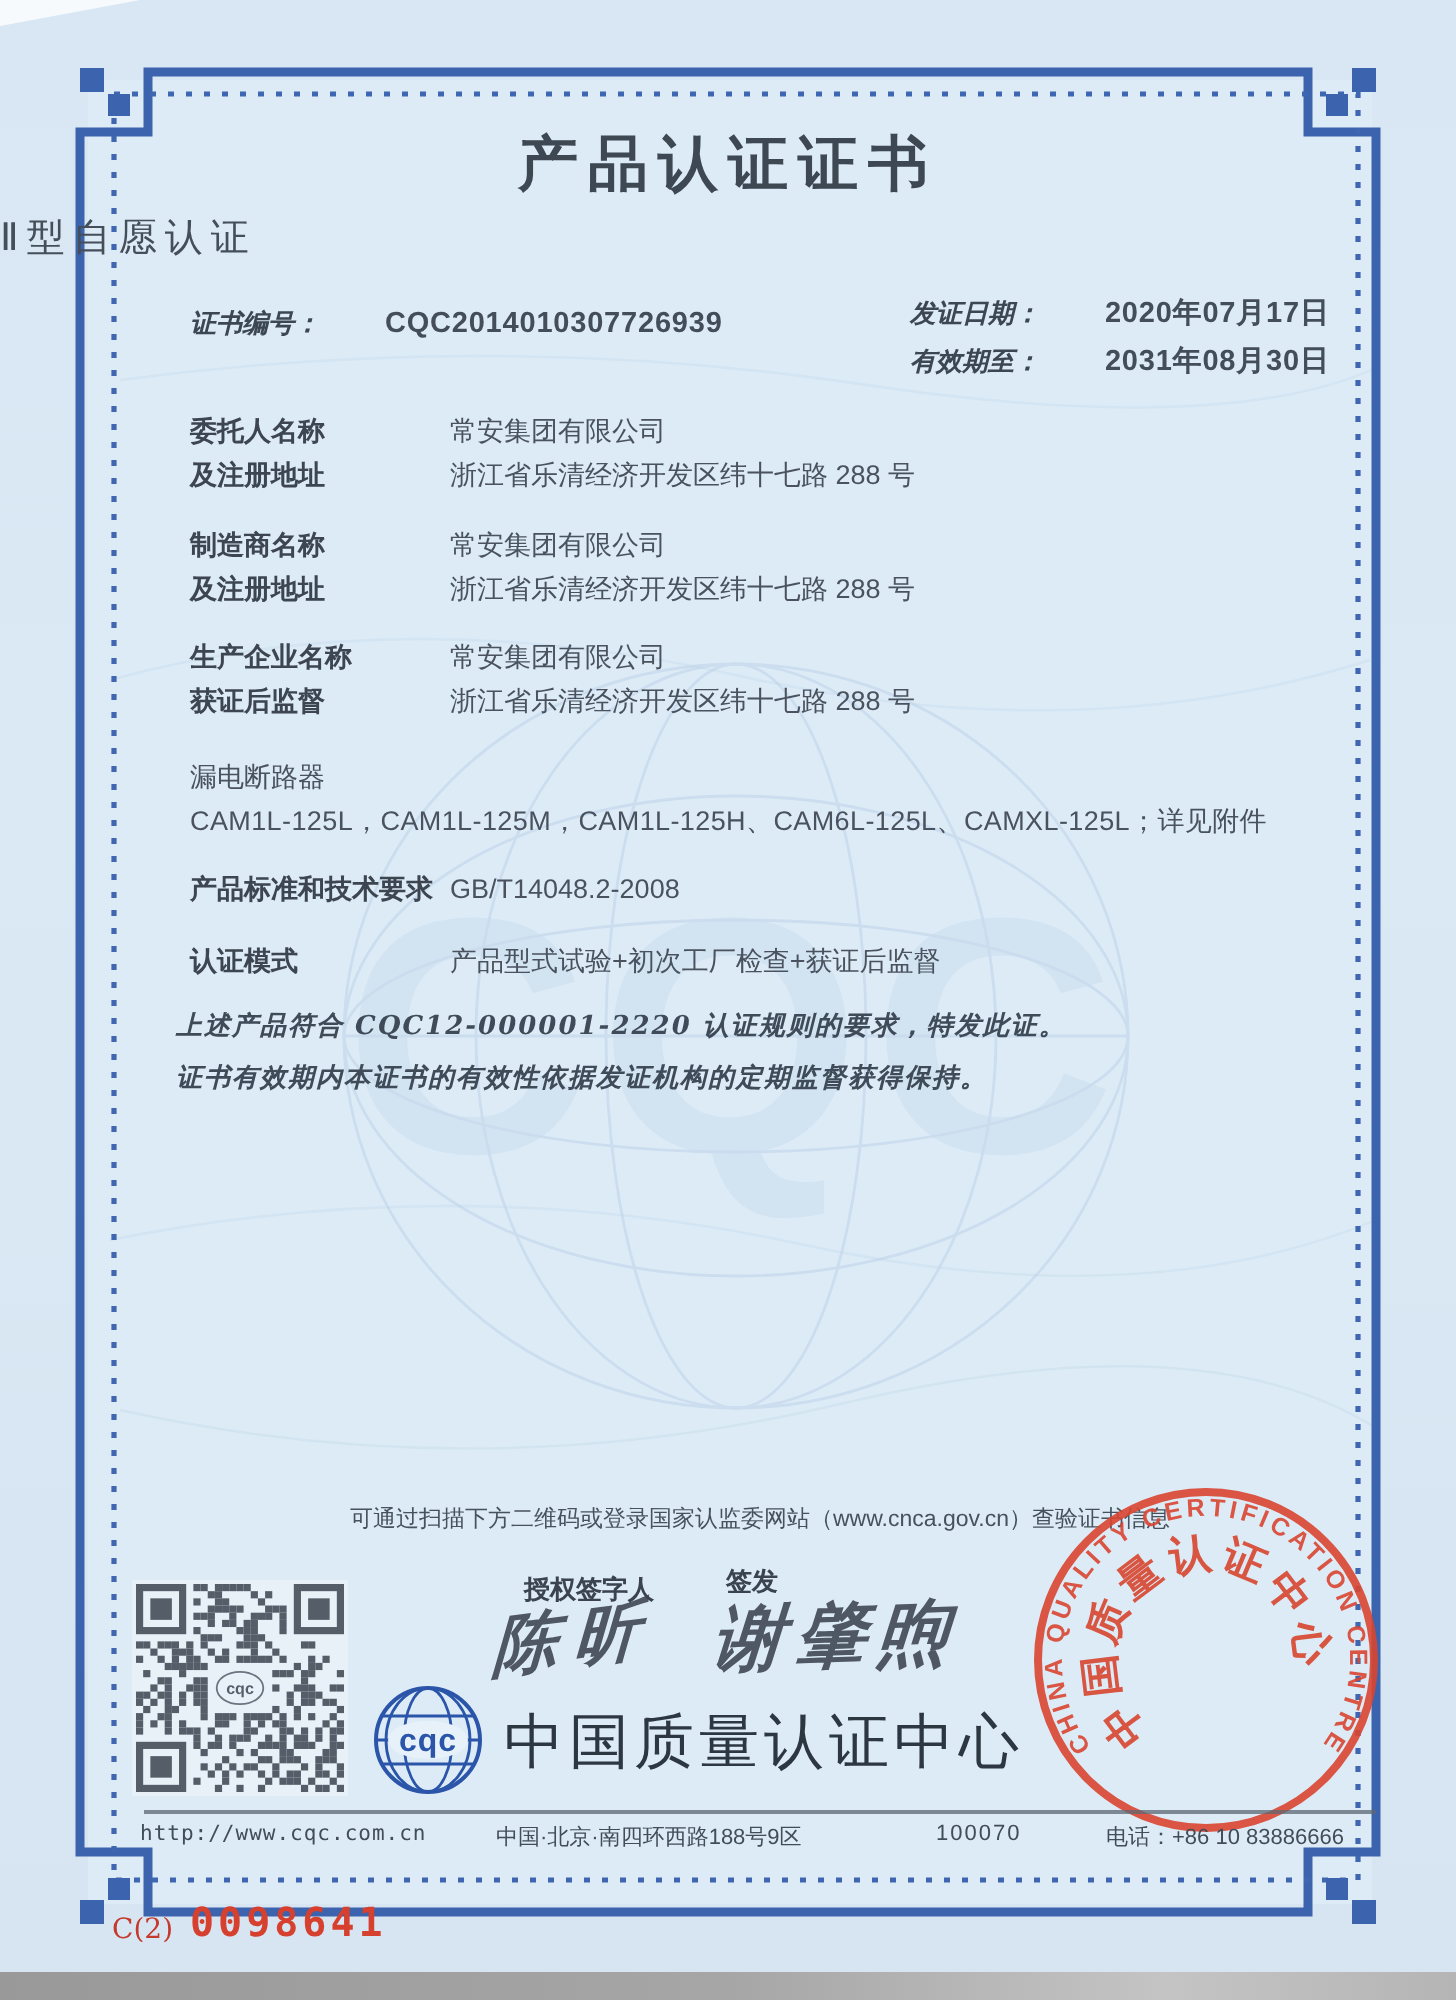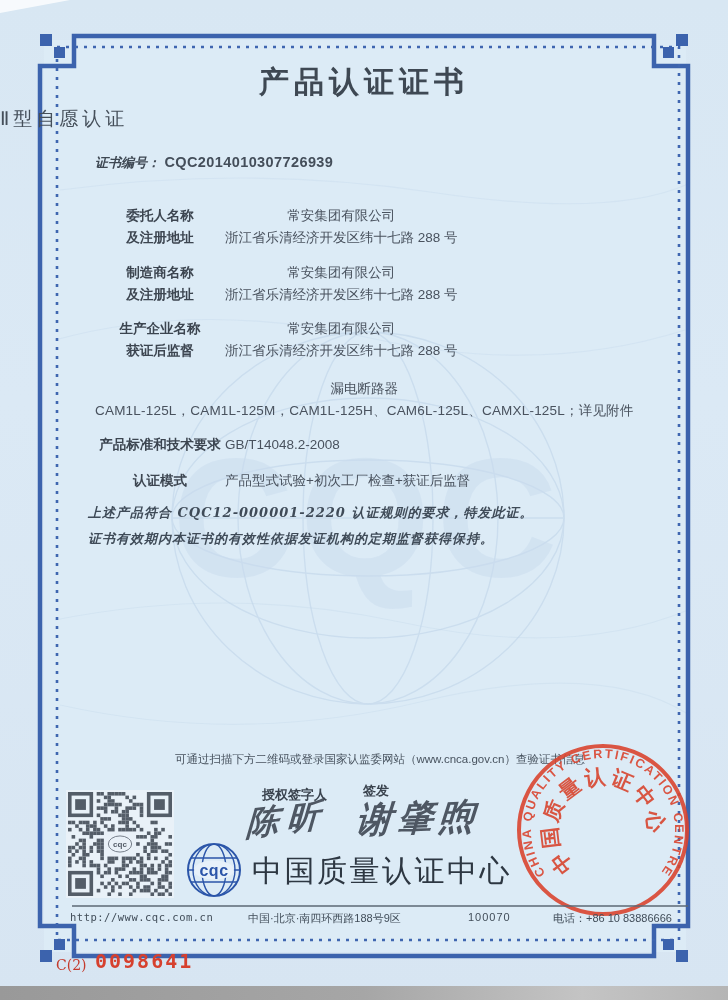--- a/index.html
+++ b/index.html
@@ -20,23 +20,23 @@
     font-size:19px; font-weight:400; color:#454f5a; letter-spacing:4px;
   }
 
   .meta-left { position:absolute; left:95px; top:153px; white-space:nowrap; }
   .meta-right { position:absolute; left:455px; top:147px; }
   .meta-right .mrow { height:24px; white-space:nowrap; }
   .m-label {
     font-family:"DejaVu Serif", serif; font-style:italic; font-weight:600;
     font-size:13px; color:#3d4752;
   }
-  .m-value { font-size:14.5px; color:#444e5a; letter-spacing:.4px; font-weight:600; }
-
-  .field-row { position:absolute; left:95px; display:flex; align-items:flex-start;text-align:center; }
+  .m-value { font-size:14.5px; color:#444e5a; letter-spacing:.4px; font-weight:600;margin-left:28px; }
+
+  .field-row { position:absolute; left:95px; display:flex; align-items:flex-start; }
   .f-label { flex:0 0 130px; font-weight:bold; font-size:13.5px; color:#3c4550; line-height:22px; }
   .f-value { font-size:13.5px; color:#49525e; line-height:22px; }
   .f-value .nowrap { white-space:nowrap; letter-spacing:.2px; }
 
   .statement {
     position:absolute; left:88px; font-family:"DejaVu Serif", serif; font-style:italic;
     font-size:13px; color:#3f4b58; letter-spacing:1px; font-weight:600; white-space:nowrap;
   }
 
   .verify-note {
@@ -125,20 +125,30 @@
   </svg>
 
   <div class="corner-wedge"></div>
 
   <div class="title">产品认证证书</div>
   <div class="subtitle">Ⅱ型自愿认证</div>
 
   <div class="meta-left">
     <span class="m-label">证书编号：</span>
     <span class="m-value">CQC2014010307726939</span>
+  </div>
+  <div class="meta-right">
+    <div class="mrow">
+      <span class="m-label">发证日期：</span>
+      <span class="m-value">2020年07月17日</span>
+    </div>
+    <div class="mrow">
+      <span class="m-label">有效期至：</span>
+      <span class="m-value">2031年08月30日</span>
+    </div>
   </div>
 
   <div class="field-row" style="top:205px">
     <div class="f-label">
       <div>委托人名称</div>
         <div>及注册地址</div>
     </div>
     <div class="f-value">
       <div>常安集团有限公司</div>
         <div>浙江省乐清经济开发区纬十七路 288 号</div>

